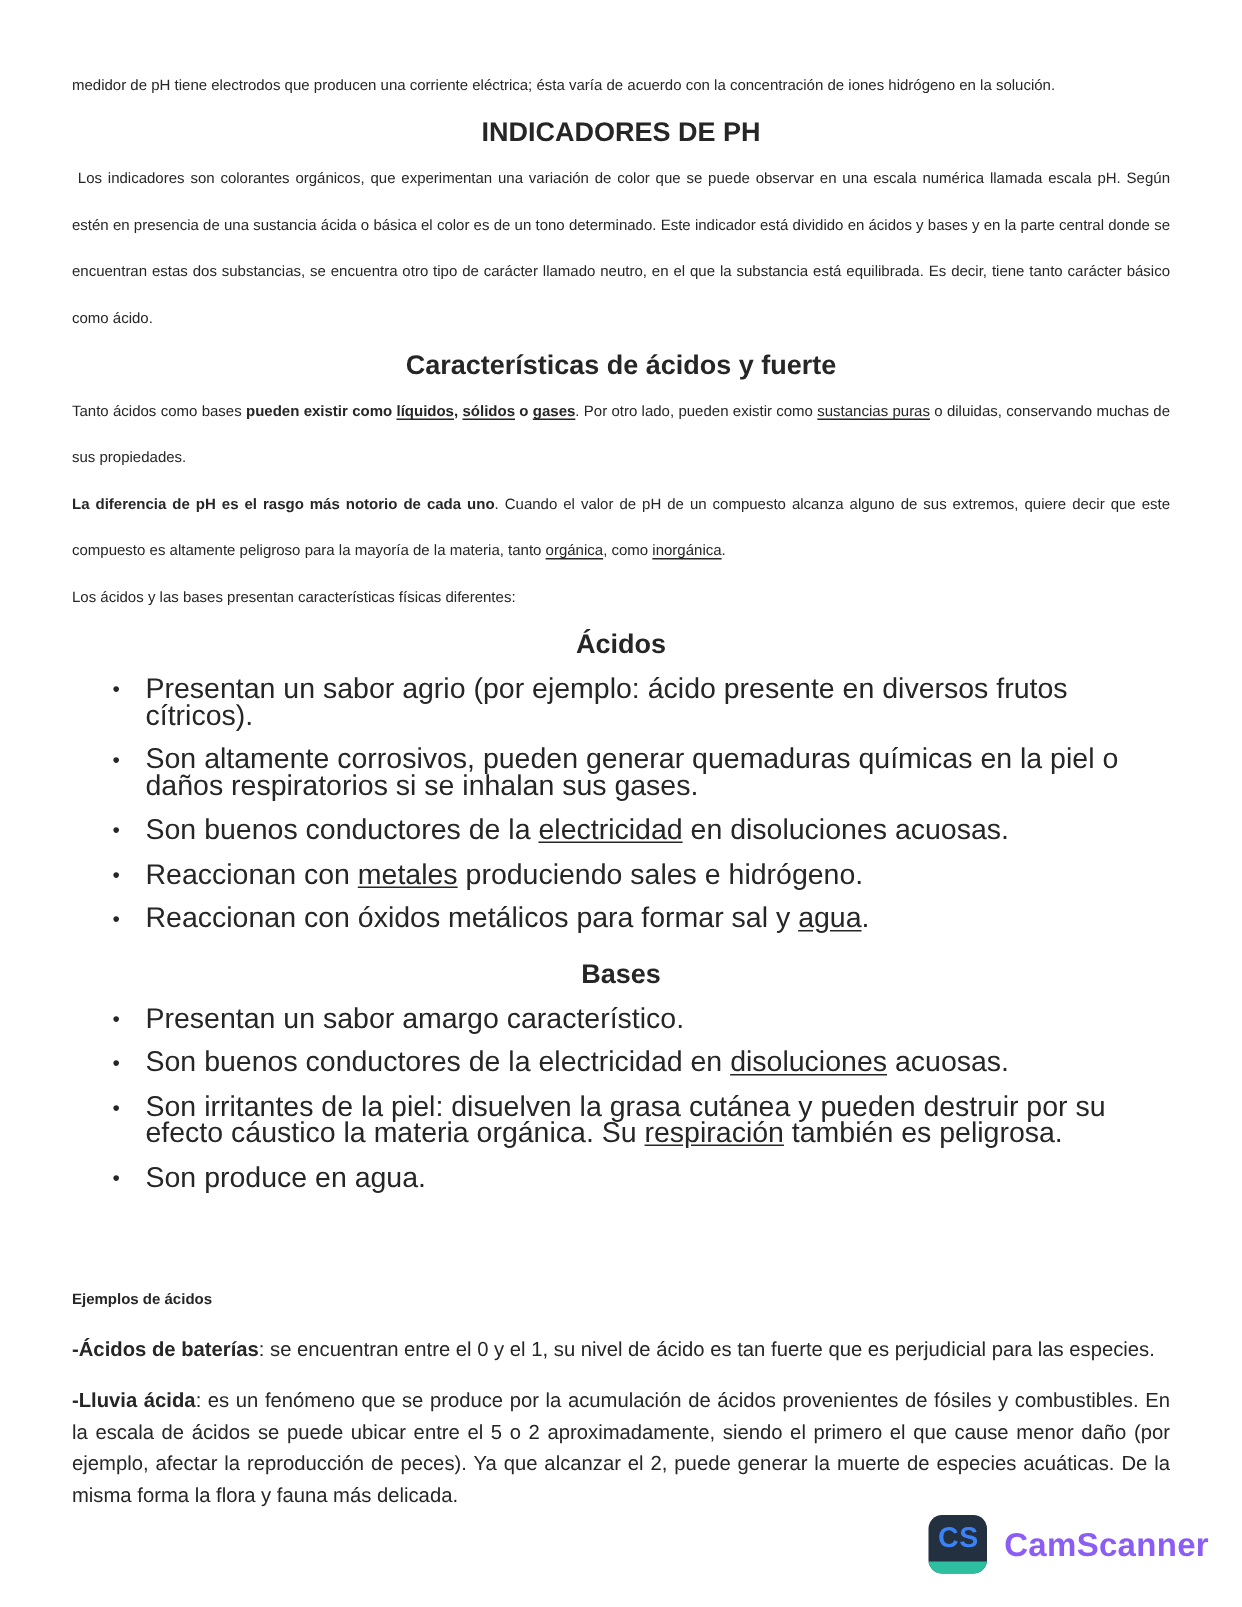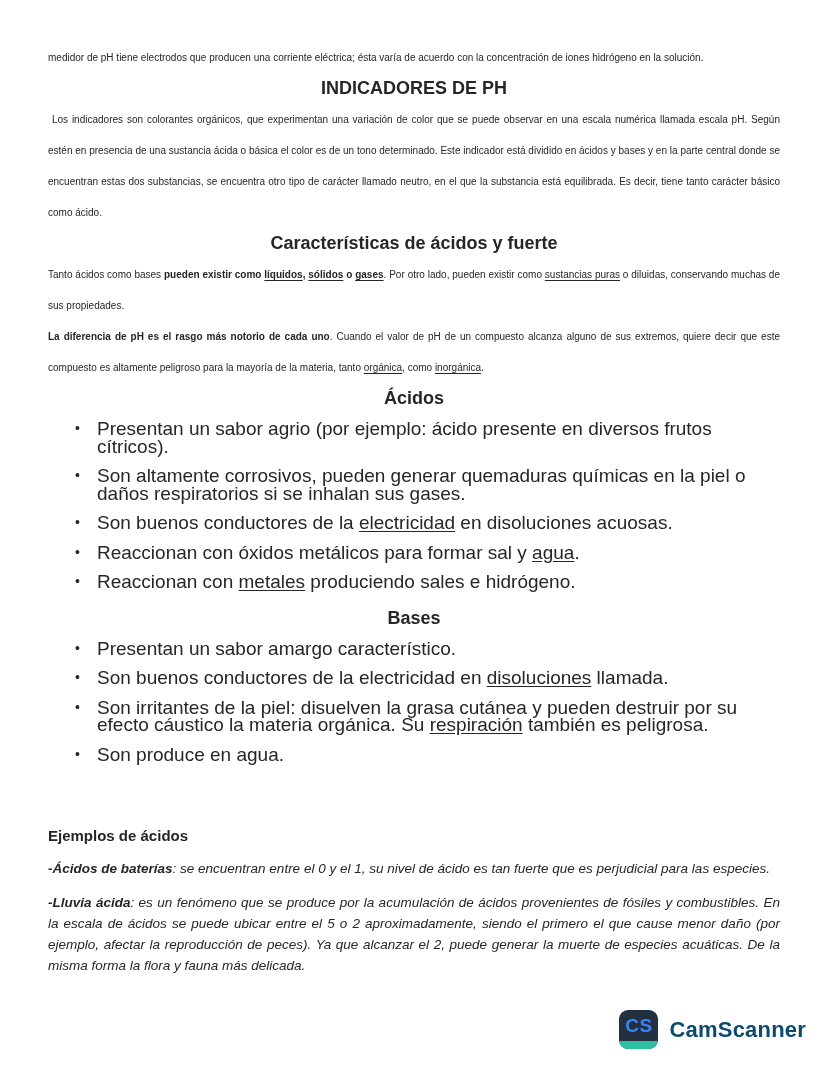--- a/index.html
+++ b/index.html
@@ -30,32 +30,31 @@
   
   .h {
     font-size: 18px;
     line-height: 31px;
     font-weight: bold;
     margin: 0;
     text-align: center;
   }
   
   .h2 {
-    font-size: 15px;
+    font-size: 10px;
     line-height: 21px;
     font-weight: bold;
     margin: 10px 0 12px 0;
   }
   
   .pt {
     font-size: 13.5px;
     line-height: 21px;
     text-align: justify;
     margin: 0 0 13px 0;
-    font-style: italic;
   }
   .b { font-weight: bold; }
   .u { text-decoration: underline; text-underline-offset: 2px; }
   ul.bullets {
     list-style: none;
     margin: 6px 0 8px 0;
     padding: 0 0 0 49px;
   }
   ul.bullets li {
     position: relative;
@@ -113,41 +112,42 @@
 <body>
 
 <div class="page">
   <div id="doc-body">
       <div class="p"><span>medidor de pH tiene electrodos que producen una corriente eléctrica; ésta varía de acuerdo con la concentración de iones hidrógeno en la solución.</span></div>
       <div class="h"><span>INDICADORES DE PH</span></div>
       <div class="p"><span>&nbsp;Los indicadores son colorantes orgánicos, que experimentan una variación de color que se puede observar en una escala numérica llamada escala pH. Según estén en presencia de una sustancia ácida o básica el color es de un tono determinado. Este indicador está dividido en ácidos y bases y en la parte central donde se encuentran estas dos substancias, se encuentra otro tipo de carácter llamado neutro, en el que la substancia está equilibrada. Es decir, tiene tanto carácter básico como ácido.</span></div>
       <div class="h"><span>Características de ácidos y fuerte</span></div>
       <div class="p"><span>Tanto ácidos como bases </span><span class="b">pueden existir como </span><span class="b u">líquidos</span><span class="b">, </span><span class="b u">sólidos</span><span class="b"> o </span><span class="b u">gases</span><span>. Por otro lado, pueden existir como </span><span class="u">sustancias puras</span><span> o diluidas, conservando muchas de sus propiedades.</span></div>
       <div class="p"><span class="b">La diferencia de pH es el rasgo más notorio de cada uno</span><span>. Cuando el valor de pH de un compuesto alcanza alguno de sus extremos, quiere decir que este compuesto es altamente peligroso para la mayoría de la materia, tanto </span><span class="u">orgánica</span><span>, como </span><span class="u">inorgánica</span><span>.</span></div>
+      <div class="p"><span>Los ácidos y las bases presentan características físicas diferentes:</span></div>
       <div class="h"><span>Ácidos</span></div>
       <ul class="bullets">
         <li><span>Presentan un sabor agrio (por ejemplo: ácido presente en diversos frutos cítricos).</span></li>
         <li><span>Son altamente corrosivos, pueden generar quemaduras químicas en la piel o daños respiratorios si se inhalan sus gases.</span></li>
         <li><span>Son buenos conductores de la </span><span class="u">electricidad</span><span> en disoluciones acuosas.</span></li>
+        <li><span>Reaccionan con </span><span class="u">metales</span><span> produciendo sales e hidrógeno.</span></li>
         <li><span>Reaccionan con óxidos metálicos para formar sal y </span><span class="u">agua</span><span>.</span></li>
-        <li><span>Reaccionan con </span><span class="u">metales</span><span> produciendo sales e hidrógeno.</span></li>
       </ul>
       <div class="h"><span>Bases</span></div>
       <ul class="bullets">
         <li><span>Presentan un sabor amargo característico.</span></li>
-        <li><span>Son buenos conductores de la electricidad en </span><span class="u">disoluciones</span><span> llamada.</span></li>
+        <li><span>Son buenos conductores de la electricidad en </span><span class="u">disoluciones</span><span> acuosas.</span></li>
         <li><span>Son irritantes de la piel: disuelven la grasa cutánea y pueden destruir por su efecto cáustico la materia orgánica. Su </span><span class="u">respiración</span><span> también es peligrosa.</span></li>
         <li><span>Son produce en agua.</span></li>
       </ul>
       <div class="spacer"></div>
       <div class="h2"><span>Ejemplos de ácidos</span></div>
       <div class="pt"><span class="b">-Ácidos de baterías</span><span>: se encuentran entre el 0 y el 1, su nivel de ácido es tan fuerte que es perjudicial para las especies.</span></div>
       <div class="pt"><span class="b">-Lluvia ácida</span><span>: es un fenómeno que se produce por la acumulación de ácidos provenientes de fósiles y combustibles. En la escala de ácidos se puede ubicar entre el 5 o 2 aproximadamente, siendo el primero el que cause menor daño (por ejemplo, afectar la reproducción de peces). Ya que alcanzar el 2, puede generar la muerte de especies acuáticas. De la misma forma la flora y fauna más delicada.</span></div>
     </div>
 </div>
 
 <div class="footer">
   <div class="cs-icon" style="background: rgb(34, 48, 63);">
     <div class="cs-top">CS</div>
     <div class="cs-strip" style="background: rgb(45, 191, 160);"></div>
   </div>
-  <div class="brand-text" style="color: #0c4a6e;">CamScanner</div>
+  <div class="brand-text" style="color: #8b5cf6;">CamScanner</div>
 </div>
 
 </body></html>

